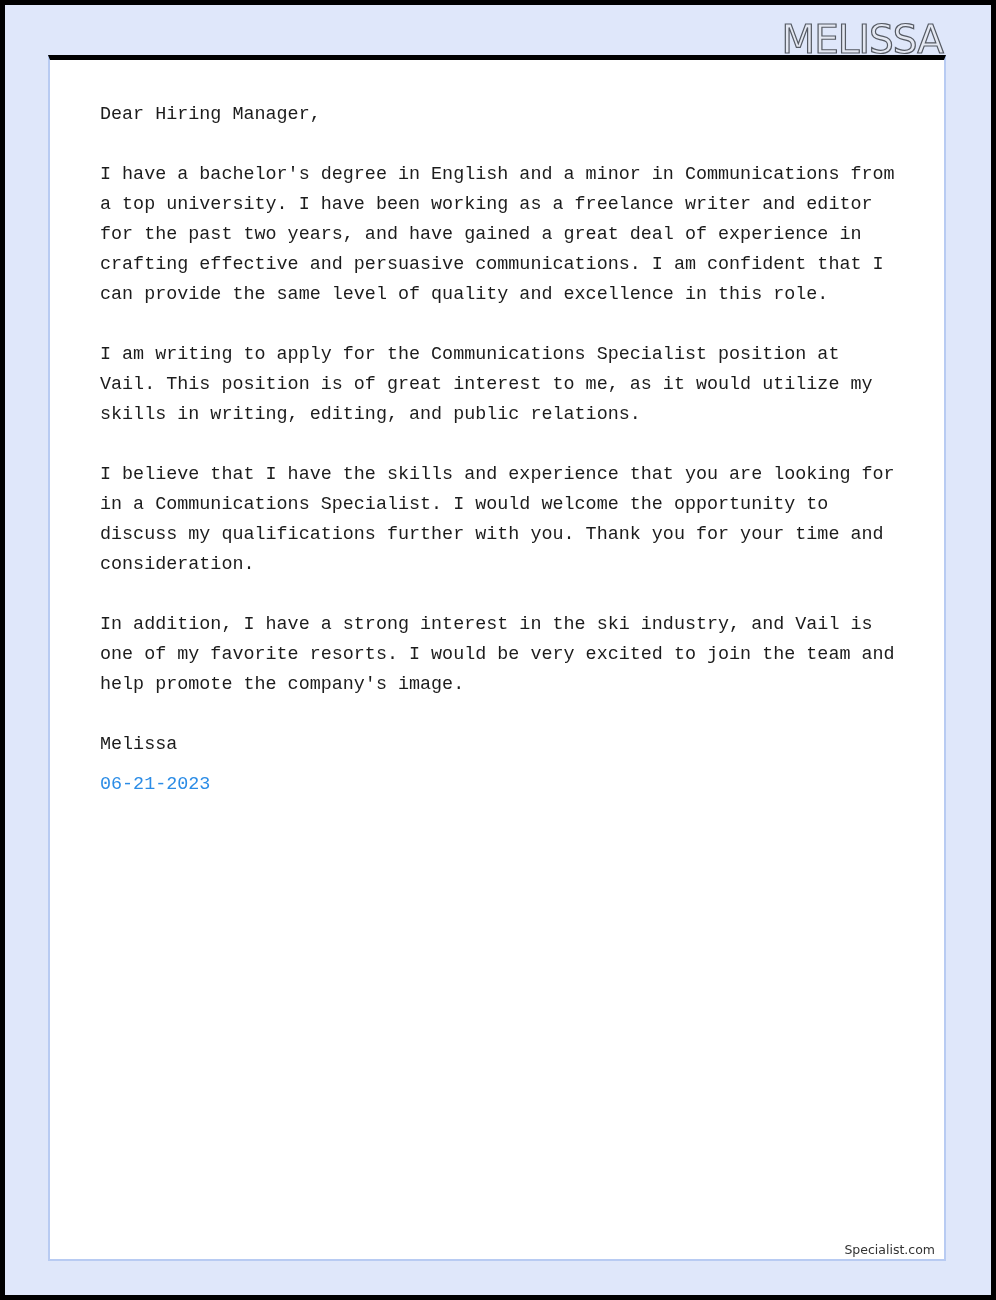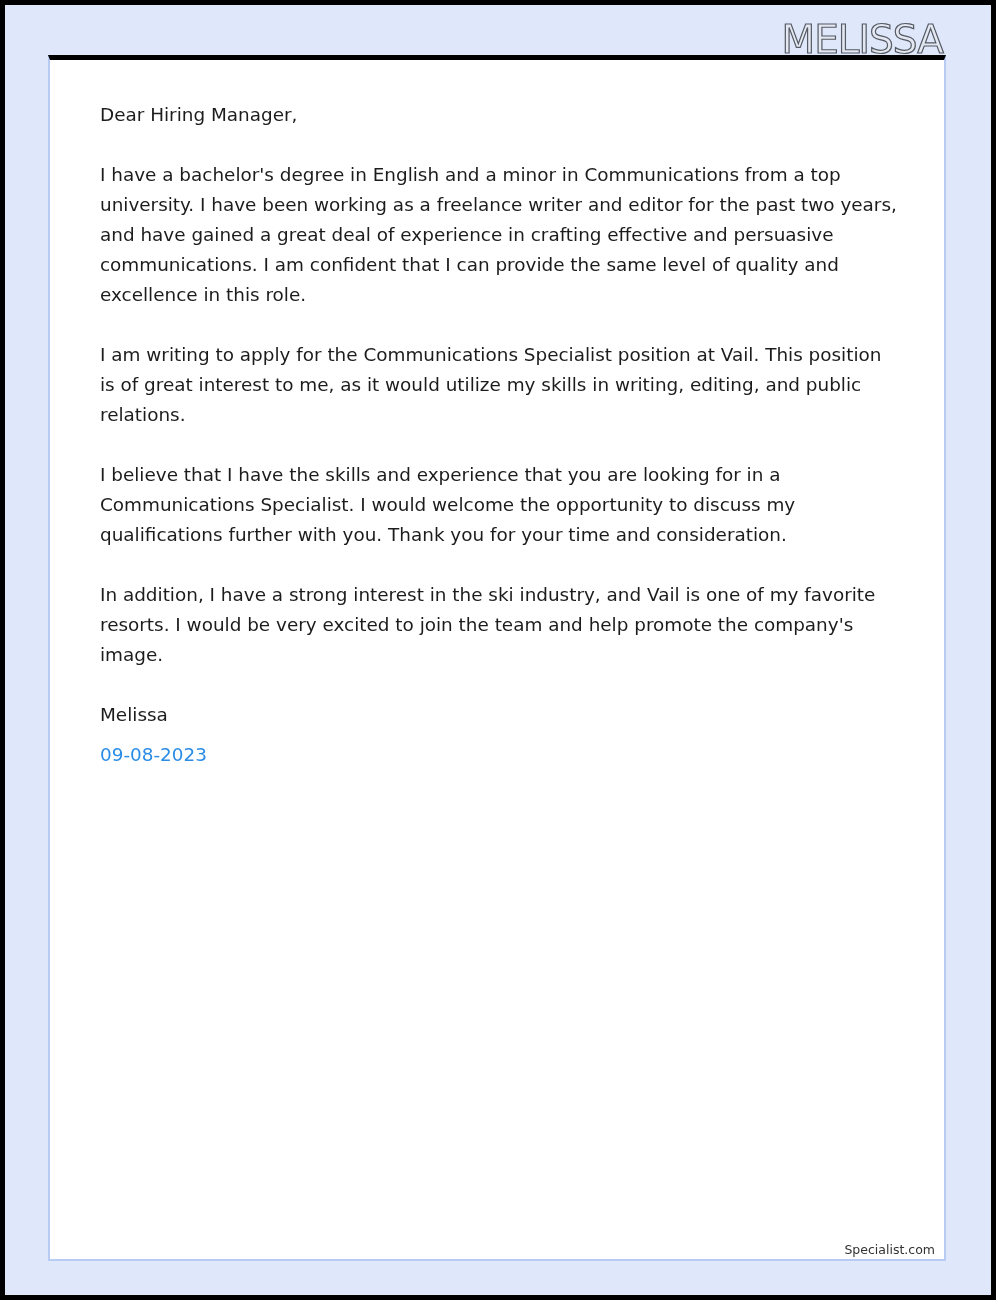--- a/index.html
+++ b/index.html
@@ -16,36 +16,36 @@
     line-height: 46px;
   }
   .page {
     position: absolute; left: 43px; top: 50px; width: 898px; height: 1206px;
     box-sizing: border-box; background: #fff;
     border-top: 5px solid #000; border-left: 2px solid #b8cbf2;
     border-right: 2px solid #b8cbf2; border-bottom: 2px solid #b8cbf2;
   }
   .letter {
     position: absolute; left: 50px; top: 40px; width: 800px;
-    font-size: 18.4px; line-height: 30px; color: #1c1c1c;
+    font-size: 18.4px; line-height: 30px; color: #1c1c1c; font-family: Liberation Mono, monospace;
   }
   .letter p { margin: 0 0 30px 0; }
   .letter p.tight { margin-bottom: 10px; }
   .date { color: #2b8ce6; }
   .footer { position: absolute; right: 9px; bottom: 2px; font-size: 12.5px; color: #333; }
 </style>
 </head>
 <body>
 
 <div class="header-name">MELISSA</div>
 
 <div class="page">
   <div class="letter">
     <p>Dear Hiring Manager,</p>
     <p>I have a bachelor's degree in English and a minor in Communications from a top university. I have been working as a freelance writer and editor for the past two years, and have gained a great deal of experience in crafting effective and persuasive communications. I am confident that I can provide the same level of quality and excellence in this role.</p>
     <p>I am writing to apply for the Communications Specialist position at Vail. This position is of great interest to me, as it would utilize my skills in writing, editing, and public relations.</p>
     <p>I believe that I have the skills and experience that you are looking for in a Communications Specialist. I would welcome the opportunity to discuss my qualifications further with you. Thank you for your time and consideration.</p>
     <p>In addition, I have a strong interest in the ski industry, and Vail is one of my favorite resorts. I would be very excited to join the team and help promote the company's image.</p>
     <p class="tight">Melissa</p>
-    <p class="date">09-08-2023</p>
+    <p class="date">06-21-2023</p>
   </div>
   <div class="footer">Specialist.com</div>
 </div>
 
 </body></html>

